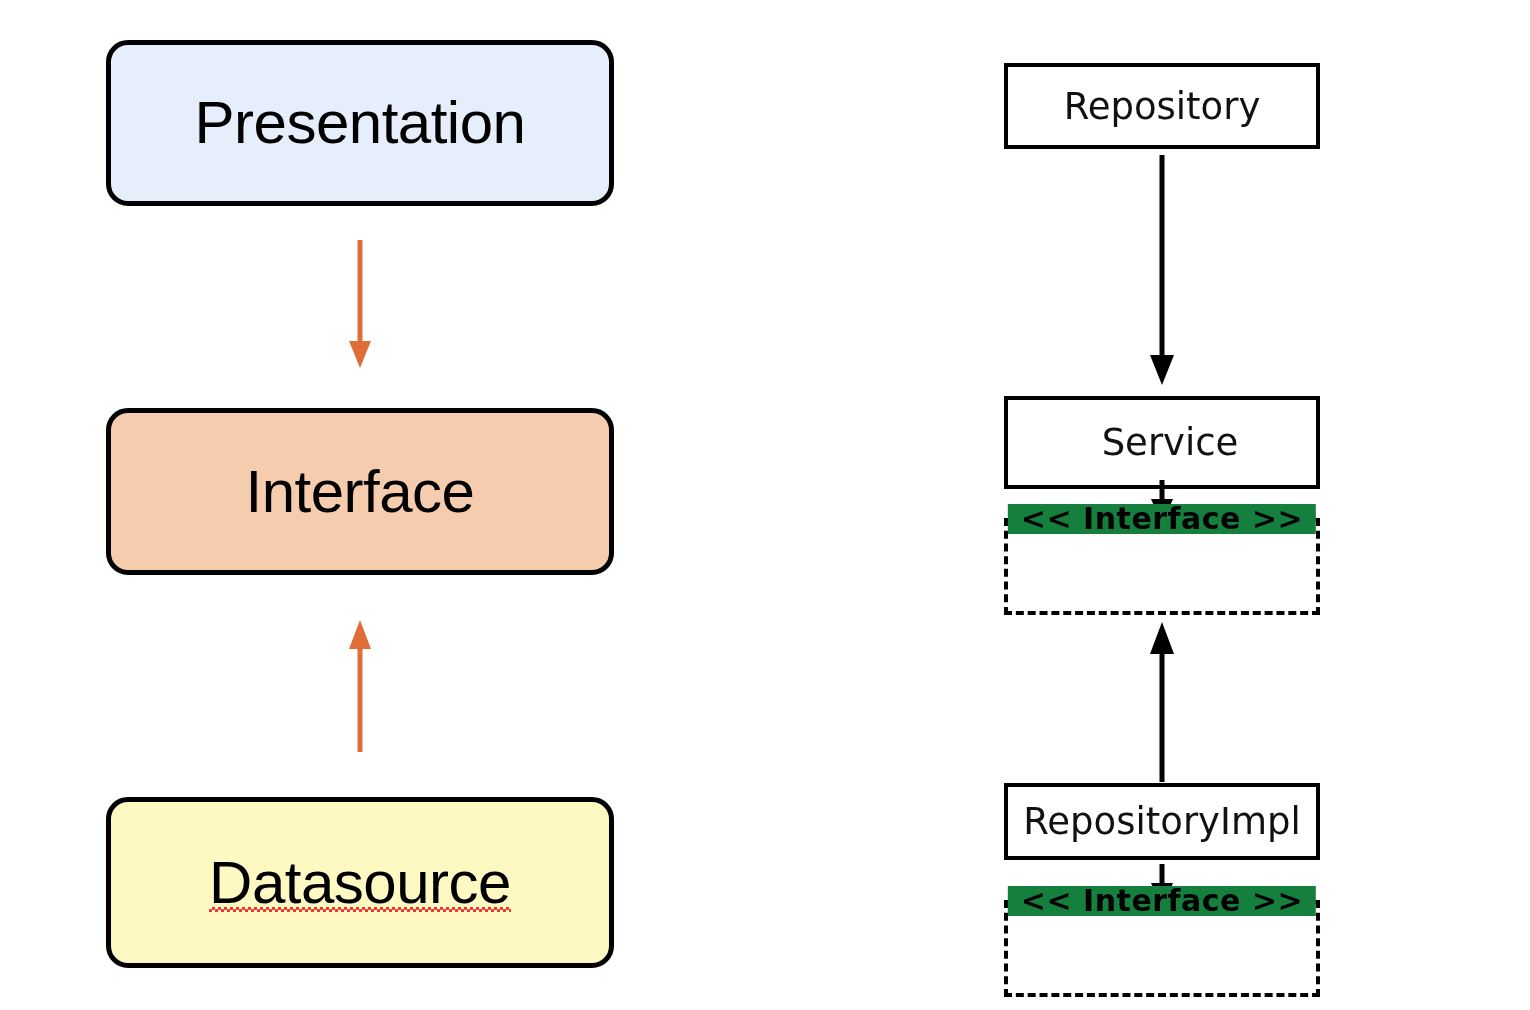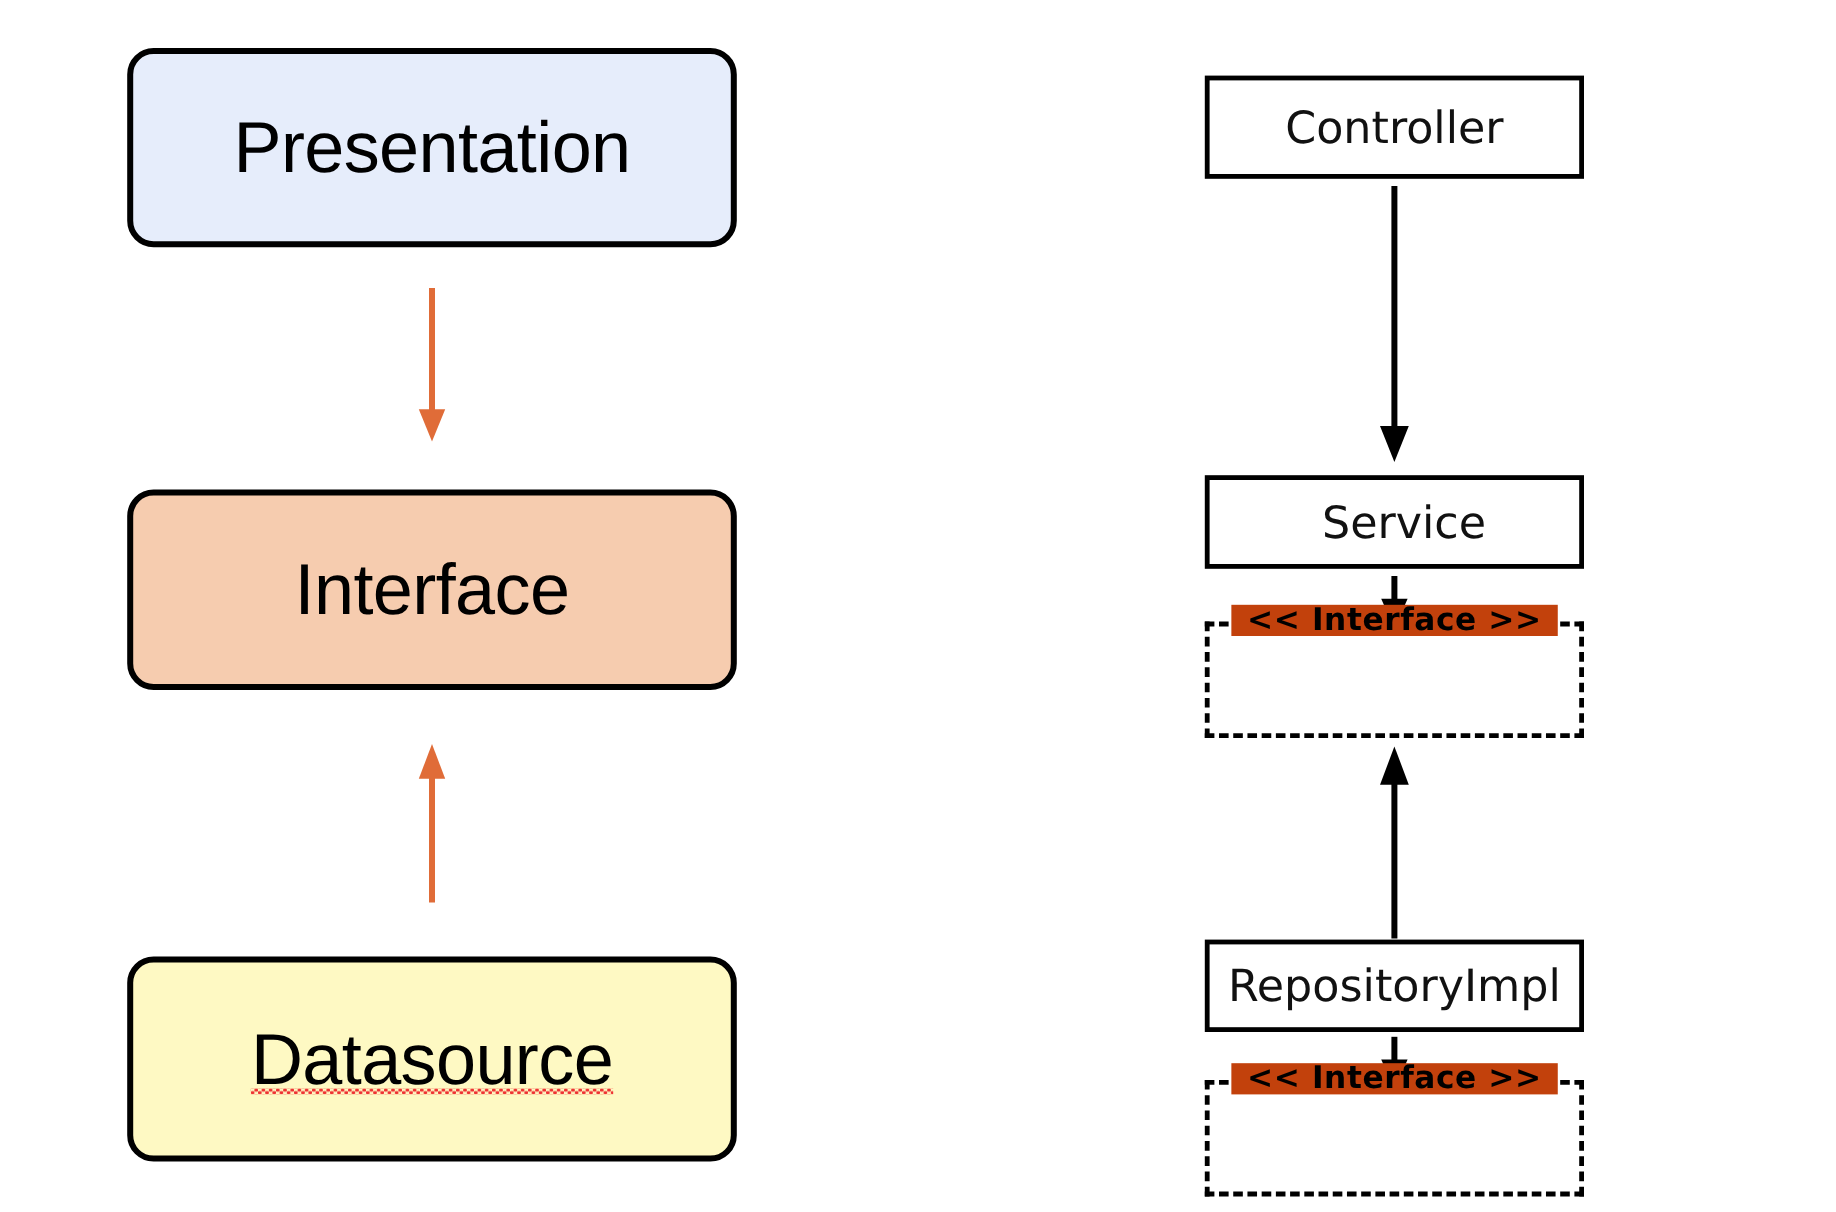--- a/index.html
+++ b/index.html
@@ -75,21 +75,21 @@
   .comp-label {
     font-family: "DejaVu Sans", sans-serif;
     font-size: 37px;
     font-weight: 400;
     color: #111111;
     line-height: 1;
     white-space: nowrap;
   }
 
   #box-controller    { left: 1004px; top: 63px;  width: 316px; height: 86px; }
-  #box-service       { left: 1004px; top: 396px; width: 316px; height: 78px; padding-left: 16px; }
+  #box-service       { left: 1004px; top: 396px; width: 316px; height: 93px; padding-left: 16px; }
   #box-repoimpl      { left: 1004px; top: 783px; width: 316px; height: 77px; justify-content: center; }
 
   
   .iface-box {
     position: absolute;
     box-sizing: border-box;
     background: #ffffff;
   }
   .iface-frame {
     position: absolute;
@@ -98,23 +98,23 @@
     border: 4px dashed #000000;
     background: transparent;
   }
   
   .iface-stereotype {
     position: absolute;
     top: -14px;
     left: 50%;
     transform: translateX(-50%);
     padding: 0 13px;
-    background: #c2410c;
+    background: #15803d;
     font-family: "DejaVu Sans", sans-serif;
-    font-size: 26px;
+    font-size: 30px;
     font-weight: 700;
     letter-spacing: 0.5px;
     color: #000000;
     line-height: 1;
     white-space: nowrap;
     z-index: 3;
   }
   .iface-name {
     position: absolute;
     left: 0;
@@ -171,21 +171,21 @@
   </div>
 
   <div class="arrow" id="arrow-ds-to-biz">
     <svg width="40" height="132" viewBox="0 0 40 132">
       <line x1="20" y1="132" x2="20" y2="24" stroke="#e06c38" stroke-width="5"></line>
       <polygon points="20,0 9,29 31,29" fill="#e06c38"></polygon>
     </svg>
   </div>
 
   <div class="comp-box" id="box-controller">
-    <span class="comp-label">Controller</span>
+    <span class="comp-label">Repository</span>
   </div>
 
   <div class="arrow" id="arrow-ctrl-to-svc">
     <svg width="40" height="230" viewBox="0 0 40 230">
       <line x1="20" y1="0" x2="20" y2="206" stroke="#000000" stroke-width="5"></line>
       <polygon points="20,230 8,200 32,200" fill="#000000"></polygon>
     </svg>
   </div>
 
   <div class="comp-box" id="box-service">

